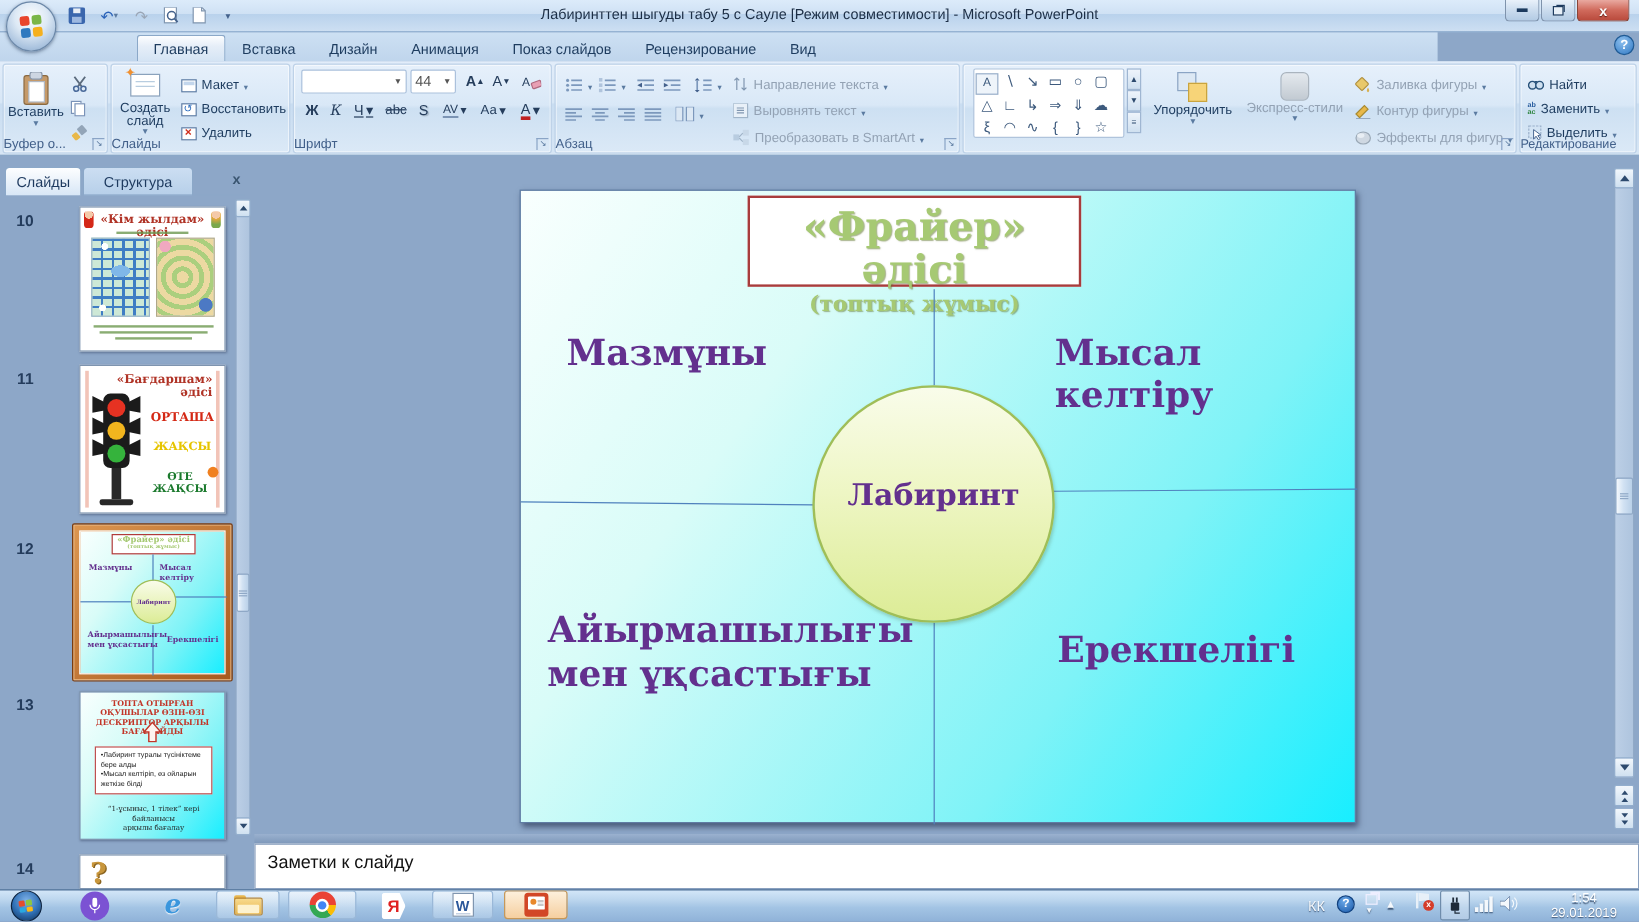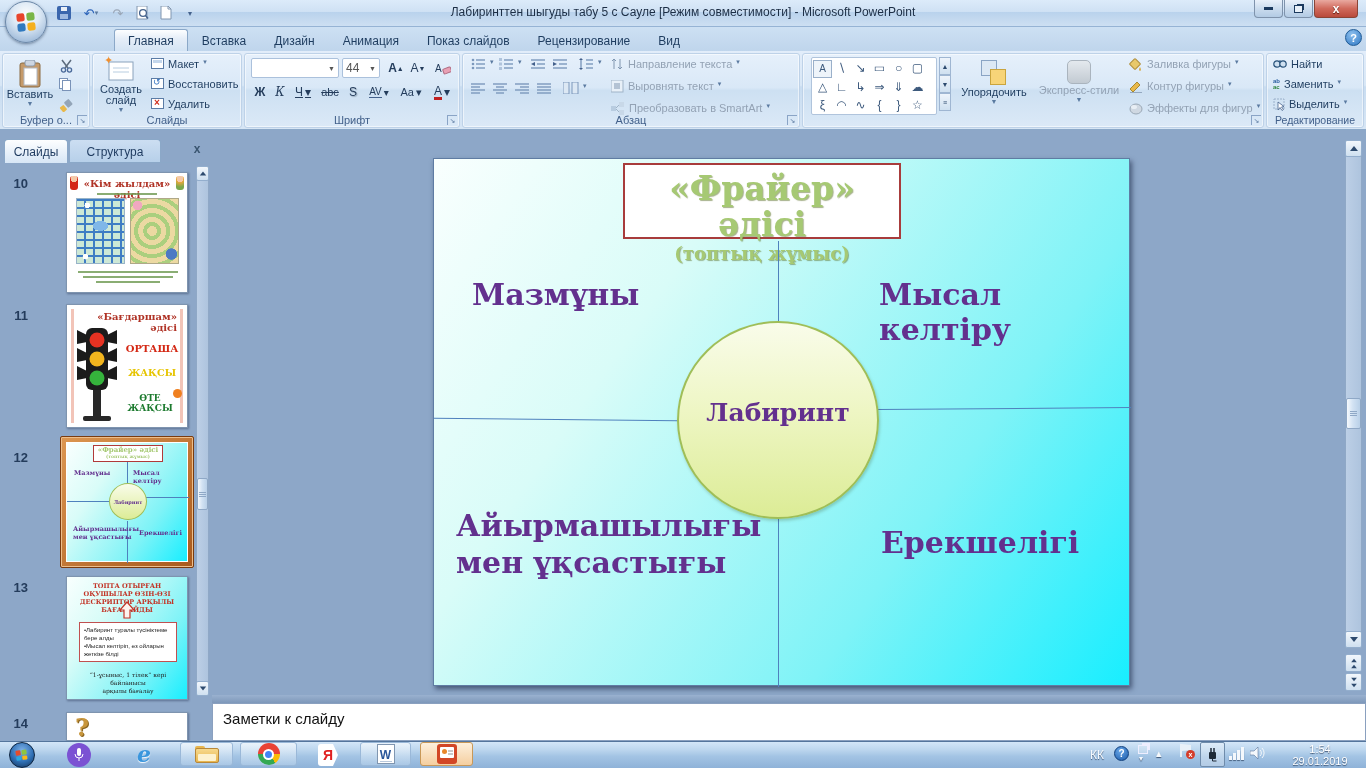--- a/index.html
+++ b/index.html
@@ -14,31 +14,31 @@
 .qat{left:54px;top:3px;height:20px;display:flex;align-items:center;gap:4px}
 .qbtn{width:20px;height:19px;display:flex;align-items:center;justify-content:center;border-radius:3px;font-size:13px}
 .title-text{left:0;top:5px;width:1366px;text-align:center;font-size:12px;color:#1c2e45}
 .winctl{right:8px;top:0;display:flex}
 .wbtn{width:29px;height:18px;border:1px solid #76522e00;border:1px solid #7f93ac;border-top:none;border-radius:0 0 4px 4px;background:linear-gradient(#e9f1fa,#cbdcee 50%,#b3cbe4);display:flex;align-items:center;justify-content:center;margin-left:1px}
 .wbtn.close{width:44px;background:linear-gradient(#e9a9a0,#d06a5c 50%,#b94a3c);border-color:#8a4436}
 .gmin{width:9px;height:3px;background:#1c3a5e}
 .grest{width:9px;height:8px;border:1px solid #1c3a5e;background:#e8f0f8;box-shadow:2px -2px 0 -1px #1c3a5e}
 .gx{color:#fff;font-weight:bold;font-size:12px;text-shadow:0 1px 1px #5a1a10}
 
-.tabrow{left:0;top:27px;width:1366px;height:24px;background:linear-gradient(#cde0f3,#bfd5ec)}
+.tabrow{left:0;top:27px;width:1198px;height:24px;background:linear-gradient(#cde0f3,#bfd5ec)}
 .rtab{height:22px;margin-top:2px;display:inline-flex;align-items:center;padding:0 13px;font-size:12px;color:#1e3c5f;border:1px solid transparent;border-bottom:none;border-radius:3px 3px 0 0}
 .rtab.active{background:linear-gradient(#fdfeff,#e6eef8 40%,#d4e4f4);border-color:#8ba8c8;position:relative;z-index:5}
 .helpbtn{right:4px;top:29px;width:17px;height:17px;border-radius:50%;background:radial-gradient(circle at 40% 30%,#8ec0ee,#2f78c4);border:1px solid #1f5a94;color:#fff;font-weight:bold;font-size:11px;display:flex;align-items:center;justify-content:center}
 
 .ribbon{left:0;top:51px;width:1366px;height:79px;background:linear-gradient(#e2edfa 0%,#d8e7f6 44%,#c9ddf1 46%,#d7e6f5 100%);border-bottom:1px solid #8ba8c8}
 .rgroup{position:absolute;top:2px;height:75px;background:linear-gradient(#e6f0fb,#d9e8f7 46%,#cde0f2 50%,#dbe9f7);border:1px solid #bed2e8;border-radius:3px;box-shadow:inset 0 0 0 1px rgba(255,255,255,.55)}
-.glabel{position:absolute;left:0;right:0;bottom:1px;text-align:center;font-size:11px;color:#42608a}
+.glabel{position:absolute;left:0;right:0;bottom:1px;text-align:left;font-size:11px;color:#42608a}
 .dlg{position:absolute;right:2px;bottom:2px;width:10px;height:10px;border-top:1px solid #8aa4c6;border-left:1px solid #8aa4c6;font-size:7px;line-height:9px;text-align:center;color:#55759c}
 .bigbtn{position:absolute;top:3px;display:flex;flex-direction:column;align-items:center;font-size:11px;color:#1e3c5f;text-align:center;border:1px solid transparent;border-radius:3px;padding-top:2px}
-.smbtn{position:absolute;display:flex;align-items:flex-start;gap:4px;font-size:11px;color:#1e3c5f;height:19px}
+.smbtn{position:absolute;display:flex;align-items:flex-end;gap:4px;font-size:11px;color:#1e3c5f;height:19px}
 .smbtn .arr,.bigbtn .arr{font-size:7px;color:#5a7aa0}
 .gray{color:#93a2b4}
 .combo{position:absolute;background:#fff;border:1px solid #abc1dc;border-radius:2px;height:20px;display:flex;align-items:center;justify-content:space-between;font-size:12px;color:#555;padding:0 3px}
 .fbtn{position:absolute;height:20px;display:flex;align-items:center;justify-content:center;font-size:12px;color:#253d5c}
 .icrect{width:13px;height:11px;border:1px solid #5b7ca6;background:#fff;position:relative}
 .icrect .band{position:absolute;left:1px;right:1px;top:1px;height:3px;background:#c3d6ec}
 .lines3 line{stroke:#7c98bc;stroke-width:1.4}
 .shapecell{width:19px;height:18px;text-align:center;line-height:18px;font-size:12px;color:#3d5a7d;display:inline-block}
 .scrl{width:12px;height:18px;border:1px solid #9fb6d2;background:linear-gradient(#eef4fb,#cfe0f0);font-size:7px;color:#2d4a6e;text-align:center;line-height:17px}
 

